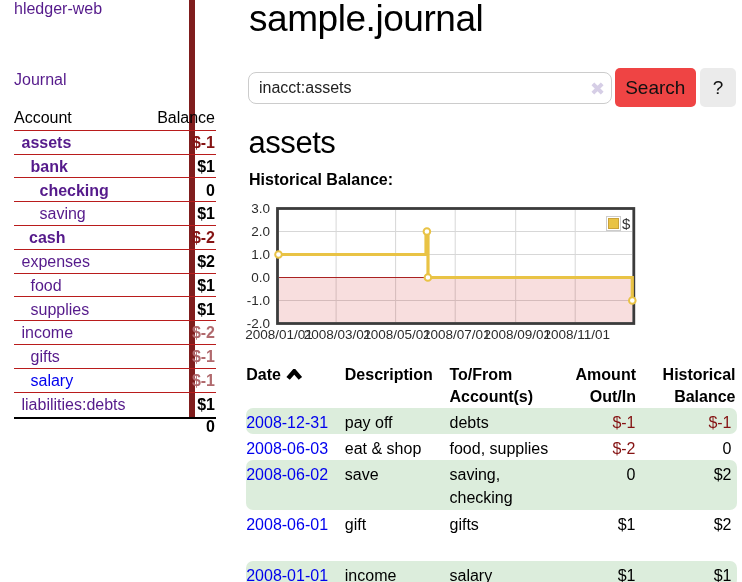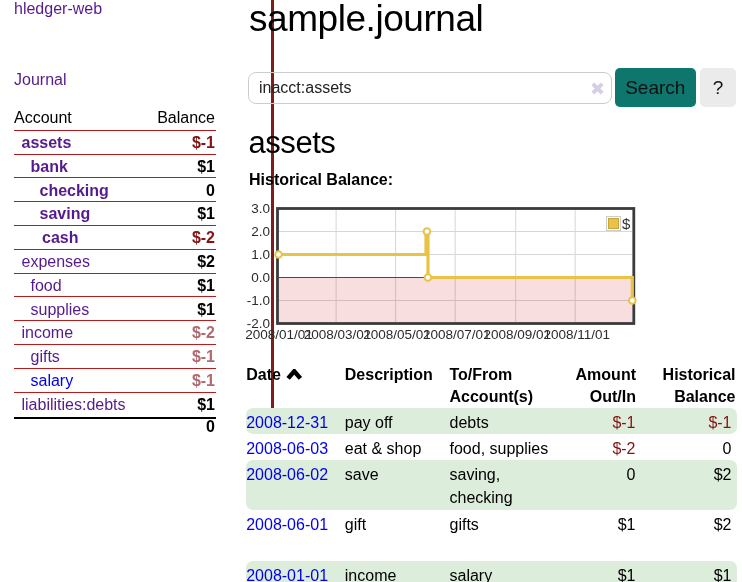--- a/index.html
+++ b/index.html
@@ -4,21 +4,21 @@
 <style>
 * { margin:0; padding:0; box-sizing:border-box; }
 html,body { width:742px; height:582px; background:#fff; font-family:"Liberation Sans",sans-serif; font-size:16px; color:#000; overflow:hidden; }
 .abs { position:absolute; }
 a { text-decoration:none; }
 .purple { color:#551A8B; }
 .blue { color:#0000EE; }
 .neg { color:#851313; }
 .negmuted { color:#b16a6e; }
 
-#sidebar { position:absolute; left:0; top:0; width:274px; height:419px; border-right:3px solid #7f1d1d; }
+#sidebar { position:absolute; left:0; top:0; width:195px; height:419px; border-right:6px solid #7f1d1d; }
 .acct-table { position:absolute; left:14px; top:107.5px; width:202px; }
 .arow { position:relative; height:23.8px; border-bottom:1px solid #b91c1c; }
 .arow .nm { position:absolute; left:0; top:2.2px; line-height:19px; }
 .arow .bal { position:absolute; right:1px; top:2.2px; line-height:19px; font-weight:bold; }
 
 .rrow { position:absolute; left:245.5px; width:491px;border-radius:7px; }
 .rrow .c1 { position:absolute; left:0.7px; top:3px; line-height:23.3px; }
 .rrow .c2 { position:absolute; left:99.3px; top:3px; line-height:23.3px; }
 .rrow .c3 { position:absolute; left:204px; top:3px; line-height:23.3px; }
 .rrow .c4 { position:absolute; right:101px; top:3px; line-height:23.3px; text-align:right; }
@@ -42,25 +42,25 @@
     </div>
   <div class="arow">
       <span class="nm purple" style="left:16.5px; font-weight:bold;">bank</span>
       <span class="bal">$1</span>
     </div>
   <div class="arow">
       <span class="nm purple" style="left:25.5px; font-weight:bold;">checking</span>
       <span class="bal">0</span>
     </div>
   <div class="arow">
-      <span class="nm purple" style="left:25.5px; font-weight:bold;">saving</span>
+      <span class="nm purple" style="left:25.5px; font-weight:normal;">saving</span>
       <span class="bal">$1</span>
     </div>
   <div class="arow">
-      <span class="nm purple" style="left:28px; font-weight:bold;">cash</span>
+      <span class="nm purple" style="left:15px; font-weight:bold;">cash</span>
       <span class="bal neg">$-2</span>
     </div>
   <div class="arow">
       <span class="nm purple" style="left:7.5px;">expenses</span>
       <span class="bal">$2</span>
     </div>
   <div class="arow">
       <span class="nm purple" style="left:16.5px;">food</span>
       <span class="bal">$1</span>
     </div>
@@ -88,21 +88,21 @@
       <span class="bal" style="top:-1.7px;">0</span>
     </div>
 </div>
 
 <h1 class="abs" style="left:249px; top:-2.5px; font-size:37px; font-weight:normal; letter-spacing:-0.45px;">sample.journal</h1>
 
 <div class="abs" style="left:248px; top:71.5px; width:364px; height:32px; border:1px solid #ccc; border-radius:8px;">
   <span class="abs" style="left:10px; top:6px; color:#222;">inacct:assets</span>
   <span class="abs" style="right:6px; top:5.5px; color:#d6cee6; font-size:18px;">✖</span>
 </div>
-<div class="abs" style="left:614.5px; top:67.5px; width:81.5px; height:39px; background:#0f766e; border-radius:5px; text-align:center; line-height:39px; font-size:19px; color:#111;">Search</div>
+<div class="abs" style="left:614.5px; top:67.5px; width:81.5px; height:39px; background:#ef4444; border-radius:5px; text-align:center; line-height:39px; font-size:19px; color:#111;">Search</div>
 <div class="abs" style="left:700px; top:67.5px; width:36px; height:39px; background:#ebebeb; border-radius:5px; text-align:center; line-height:39px; font-size:19px; color:#111;">?</div>
 
 <h2 class="abs" style="left:248.5px; top:125.3px; font-size:31px; font-weight:normal; letter-spacing:-0.45px;">assets</h2>
 <div class="abs" style="left:249px; top:170.7px; font-weight:bold;">Historical Balance:</div>
 
 <svg class="abs" style="left:240px; top:195px;" width="410" height="150" xmlns="http://www.w3.org/2000/svg">
 
   <g stroke="#d7d7d7" stroke-width="1">
     <line x1="96.1" y1="15" x2="96.1" y2="127"></line>
     <line x1="155.6" y1="15" x2="155.6" y2="127"></line>

